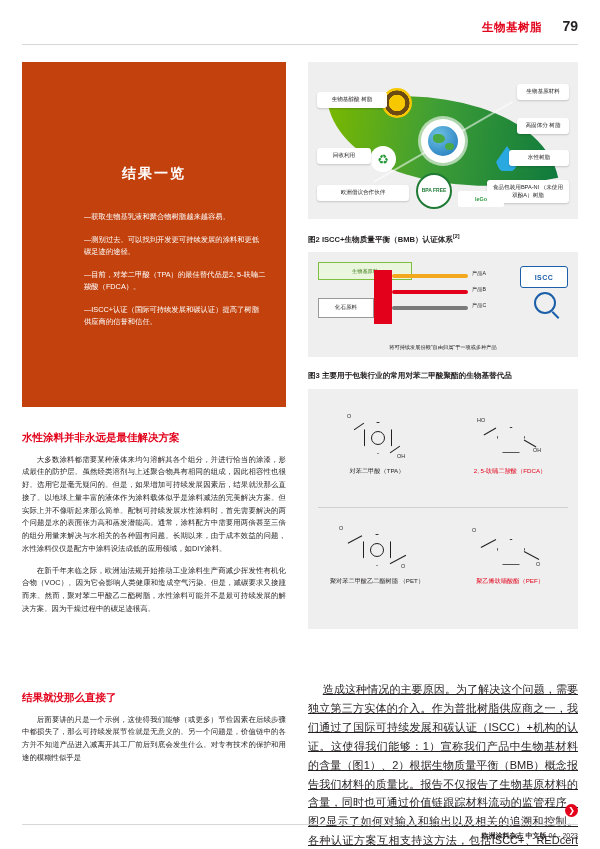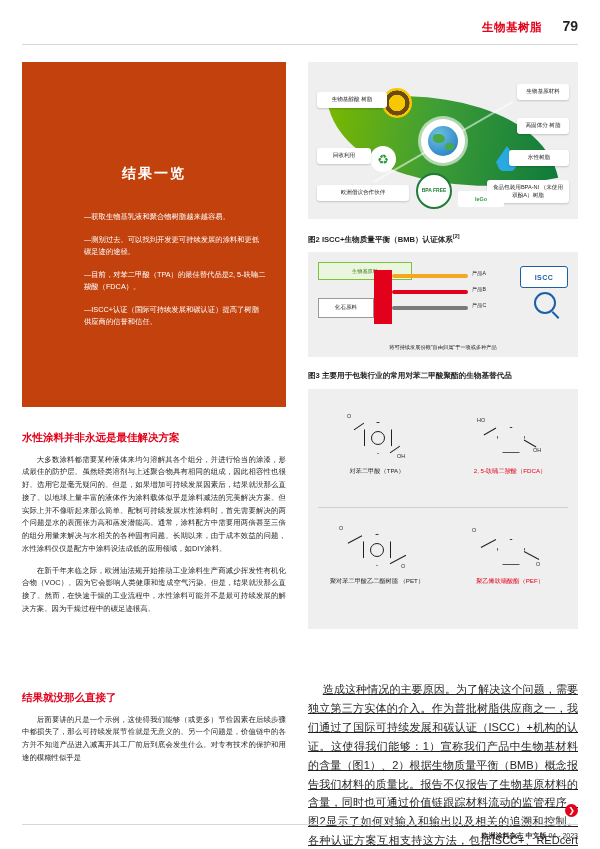--- a/index.html
+++ b/index.html
@@ -224,21 +224,21 @@
         <li>—测别过去。可以找到开发更可持续发展的涂料和更低碳足迹的途径。</li>
         <li>—目前，对苯二甲酸（TPA）的最佳替代品是2, 5-呋喃二羧酸（FDCA）。</li>
         <li>—ISCC+认证（国际可持续发展和碳认证）提高了树脂供应商的信誉和信任。</li>
       </ul>
     </div>
   </div>
 
   <div class="block-water">
     <h2 class="sec">水性涂料并非永远是最佳解决方案</h2>
     <p class="body">大多数涂料都需要某种液体来均匀溶解其各个组分，并进行恰当的涂漆，形成最佳的防护层。虽然经类溶剂与上述聚合物具有相同的组成，因此相容性也很好。选用它是毫无疑问的。但是，如果增加可持续发展因素后，结果就没那么直接了。以地球上量丰富的液体作为涂料载体似乎是涂料减法的完美解决方案。但实际上并不像听起来那么简单。配制可持续发展水性涂料时，首先需要解决的两个问题是水的表面张力高和蒸发潜能高。通常，涂料配方中需要用两倍甚至三倍的组分用量来解决与水相关的各种固有问题。长期以来，由于成本效益的问题，水性涂料仅仅是配方中涂料设法成低的应用领域，如DIY涂料。</p>
-    <p class="body">在新千年来临之际，欧洲油法规开始推动工业涂料生产商减少挥发性有机化合物（VOC）。因为它会影响人类健康和造成空气污染。但是，结果就没那么直接了。然而，在快速干燥的工业流程中，水性涂料可能并不是最可持续发展的解决方案。因为干燥过程中的碳足迹很高。</p>
+    <p class="body">在新千年来临之际，欧洲油法规开始推动工业涂料生产商减少挥发性有机化合物（VOC）。因为它会影响人类健康和造成空气污染。但是，减碳要求又接踵而来。然而，聚对苯二甲酸乙二酯树脂，水性涂料可能并不是最可持续发展的解决方案。因为干燥过程中的碳足迹很高。</p>
   </div>
 
   <div class="block-cert">
     <h2 class="sec">结果就没那么直接了</h2>
     <p class="body">后面要讲的只是一个示例，这使得我们能够（或更多）节俭因素在后续步骤中都损失了，那么可持续发展节俭就是无意义的。另一个问题是，价值链中的各方并不知道产品进入减离开其工厂前后到底会发生什么。对专有技术的保护和用途的模糊性似乎是</p>
   </div>
 
   <div class="col-right">
 
     <div class="fig1">

